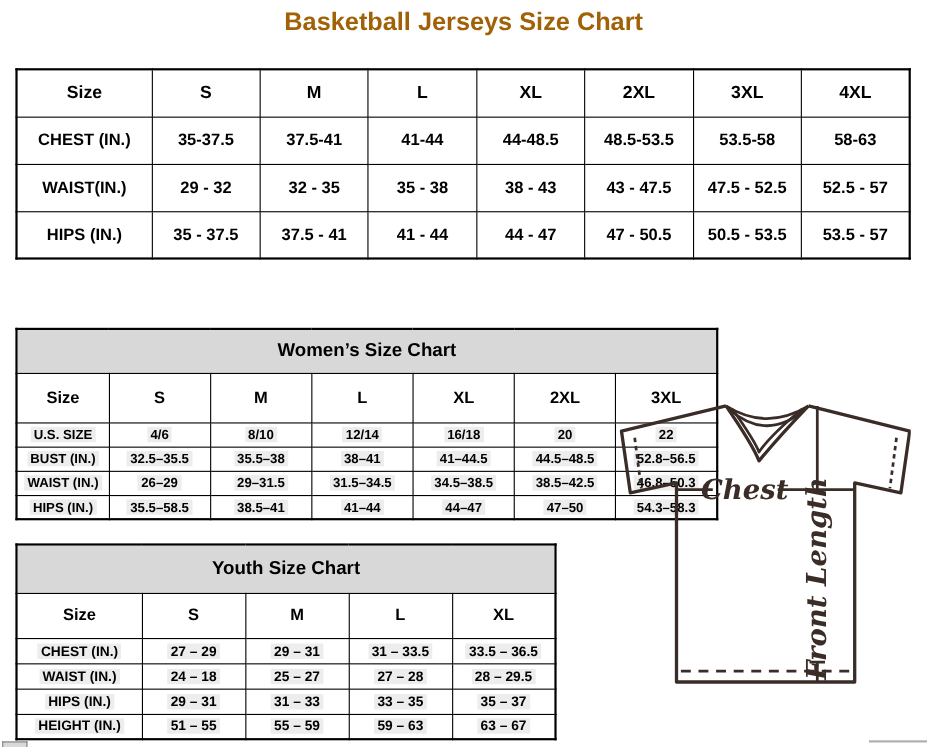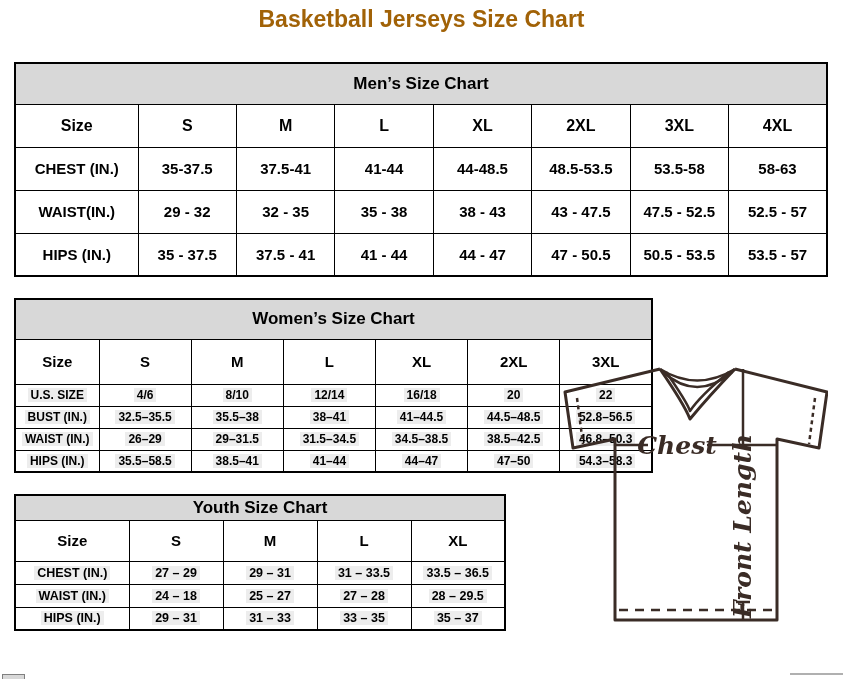--- a/index.html
+++ b/index.html
@@ -57,21 +57,21 @@
   #womens col.c0 { width: 84px; }
   #womens tr.title-row  { height: 40px; }
   #womens tr.head-row   { height: 45px; }
   #womens tr.head-row td{ font-size: 15px; }
   #womens tr.data-row   { height: 22px; }
   #womens tr.data-row td{ font-size: 12px; }
   #womens td.rl         { font-size: 11px; text-align: center; }
   
   #youth { left: 14px; top: 494px; width: 492px; }
   #youth col.c0 { width: 114px; }
-  #youth tr.title-row  { height: 25px; }
+  #youth tr.title-row  { height: 44px; }
   #youth tr.head-row   { height: 41px; }
   #youth tr.head-row td{ font-size: 15px; }
   #youth tr.data-row   { height: 23px; }
   #youth tr.data-row td{ font-size: 12.5px; }
   #youth td.rl         { font-size: 12px; }
   
   #womens .hl, #youth .hl { background: #ededed; padding: 0 3px; }
   #mens .hl { background: transparent; }
   
   .jersey-svg { position: absolute; left: 556px; top: 356px; width: 272px; height: 276px; }
@@ -104,23 +104,20 @@
           <col class="c0">
           <col class="c1">
           <col class="c2">
           <col class="c3">
           <col class="c4">
           <col class="c5">
           <col class="c6">
           <col class="c7">
         </colgroup>
         <tbody>
-          <tr class="title-row">
-            <td colspan="8">Men’s Size Chart</td>
-          </tr>
           <tr class="head-row">
             <td>Size</td>
             <td>S</td>
             <td>M</td>
             <td>L</td>
             <td>XL</td>
             <td>2XL</td>
             <td>3XL</td>
             <td>4XL</td>
           </tr>
@@ -254,20 +251,27 @@
             <td><span class="hl">27 – 28</span></td>
             <td><span class="hl">28 – 29.5</span></td>
           </tr>
           <tr class="data-row">
             <td class="rl"><span class="hl">HIPS (IN.)</span></td>
             <td><span class="hl">29 – 31</span></td>
             <td><span class="hl">31 – 33</span></td>
             <td><span class="hl">33 – 35</span></td>
             <td><span class="hl">35 – 37</span></td>
           </tr>
+          <tr class="data-row">
+            <td class="rl"><span class="hl">HEIGHT (IN.)</span></td>
+            <td><span class="hl">51 – 55</span></td>
+            <td><span class="hl">55 – 59</span></td>
+            <td><span class="hl">59 – 63</span></td>
+            <td><span class="hl">63 – 67</span></td>
+          </tr>
         </tbody>
       </table>
     </div>
 
   <svg class="jersey-svg" viewBox="0 0 272 276">
     <g stroke="#3a2c26" fill="none" stroke-linejoin="round" stroke-linecap="butt">
 
       <path stroke-width="3" d="M104,13 L9,36 L17,92 L59,83 L59,264 L221,264 L221,83 L263,92 L271,36 L179,13"></path>
 
       <path stroke-width="2.5" d="M104,13 Q141,36 179,13"></path>

